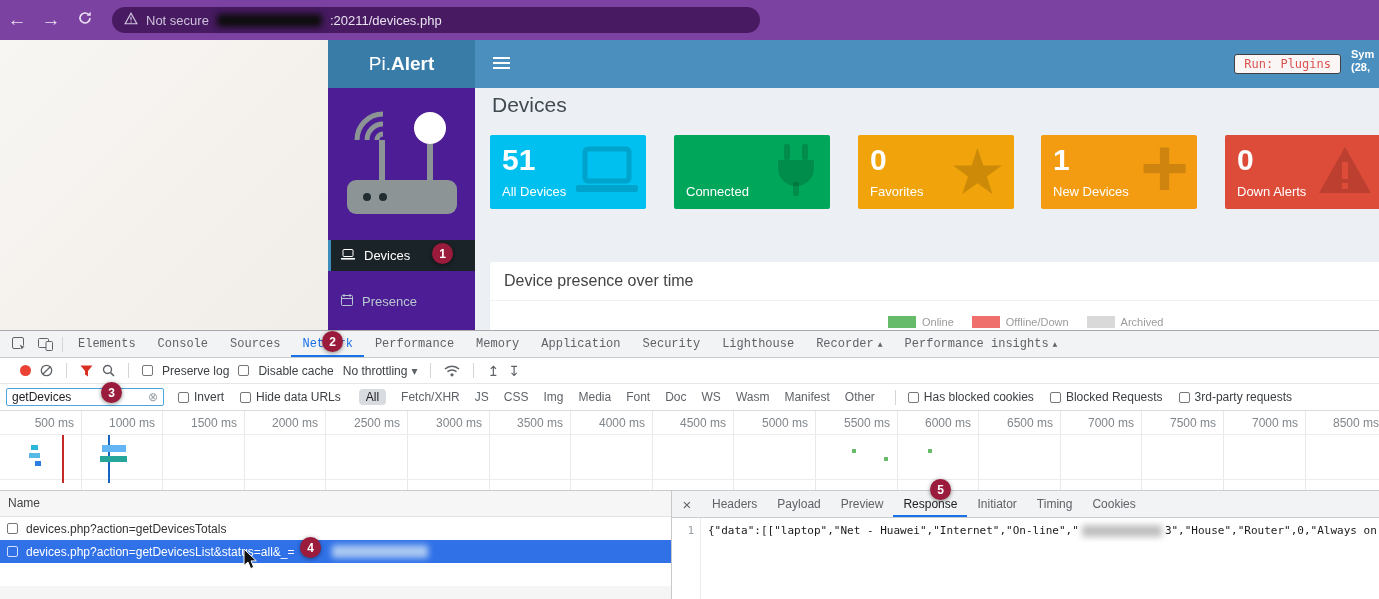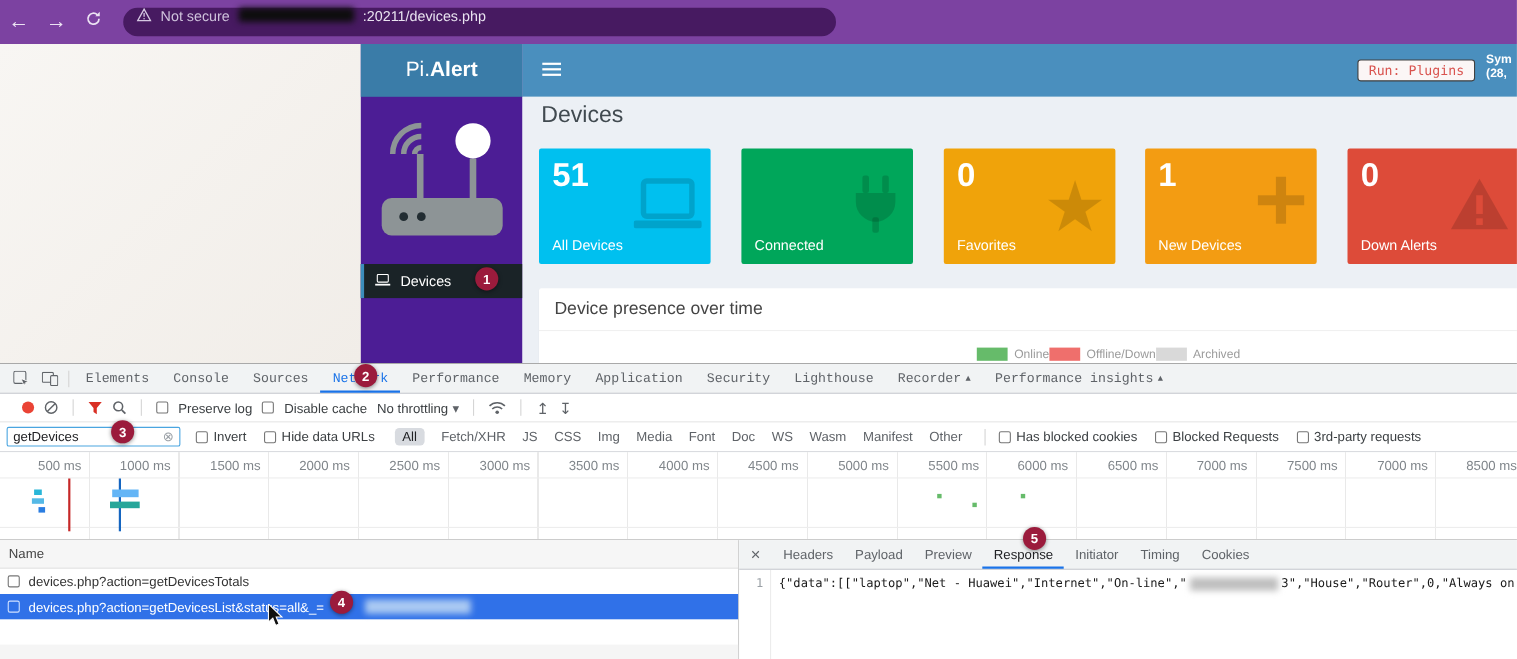--- a/index.html
+++ b/index.html
@@ -2,21 +2,21 @@
 <html><head>
 <meta charset="utf-8">
 <style>
   * { margin:0; padding:0; box-sizing:border-box; }
   body { font-family:"Liberation Sans", sans-serif; background:#fff; }
   .screen { position:relative; width:1379px; height:599px; overflow:hidden; background:#fff; }
 
   
   .browser-bar { position:absolute; left:0; top:0; width:1379px; height:40px; background:#7c42a1; display:flex; align-items:center; }
   .nav-btn { color:#ece3f3; font-size:19px; width:34px; text-align:center; cursor:pointer; line-height:40px; }
-  .address-bar { position:absolute; left:112px; top:7px; width:648px; height:26px; border-radius:13px; background:#471a61; display:flex; padding:0 12px; gap:8px; }
+  .address-bar { position:absolute; left:112px; top:7px; width:648px; height:26px; border-radius:13px; background:#471a61; display:flex; align-items:center; padding:0 12px; gap:8px; }
   .sec-label { color:#cfc2dc; font-size:13px; white-space:nowrap; }
   .url-blur { width:105px; height:13px; background:#0d0d0d; filter:blur(3px); border-radius:2px; }
   .url-text { color:#e9e3f0; font-size:13px; white-space:nowrap; }
 
   
   .page-left { position:absolute; left:0; top:40px; width:328px; height:290px; background:linear-gradient(135deg,#f8f6f3,#f1ede8); }
 
   .sidebar { position:absolute; left:328px; top:40px; width:147px; height:290px; background:#4c1d95; }
   .brand { height:48px; background:#3a7ca8; color:#fff; font-size:19px; display:flex; align-items:center; justify-content:center; }
   .logo-art { height:148px; display:flex; align-items:center; justify-content:center; }
@@ -25,34 +25,34 @@
   .side-item.second { margin-top:15px; }
 
   .app-header { position:absolute; left:475px; top:40px; width:904px; height:48px; background:#4a8fbe; }
   .hamburger { position:absolute; left:18px; top:17px; width:17px; cursor:pointer; }
   .hamburger i { display:block; height:2px; background:#fff; margin-bottom:3px; }
   .run-plugins { position:absolute; right:38px; top:14px; background:#fbf6f6; color:#d9534f; border:1px solid #404040; border-radius:3px; font-family:"DejaVu Sans Mono", monospace; font-size:12px; padding:2px 9px; cursor:pointer; }
   .corner { position:absolute; left:876px; top:8px; width:60px; color:#fff; font-size:11px; line-height:13px; font-weight:bold; }
 
   .main { position:absolute; left:475px; top:88px; width:904px; height:242px; background:#ecf0f5; overflow:hidden; }
   .page-title { position:absolute; left:17px; top:5px; font-size:21px; color:#414a50; }
-  .card { position:absolute; top:47px; width:156px; height:105px; border-radius:2px; color:#fff; overflow:hidden; cursor:pointer; }
+  .card { position:absolute; top:47px; width:156px; height:74px; border-radius:2px; color:#fff; overflow:hidden; cursor:pointer; }
   .c0 { left:15px;  background:#00c0ef; }
   .c1 { left:199px; background:#00a65a; }
   .c2 { left:383px; background:#f0a30a; }
   .c3 { left:566px; background:#f39c12; }
   .c4 { left:750px; background:#dd4b39; }
   .card-val { font-size:30px; font-weight:bold; padding:8px 0 0 12px; }
   .card-label { position:absolute; left:12px; bottom:10px; font-size:13px; }
   .ci { position:absolute; right:8px; top:50%; transform:translateY(-50%); }
   .ci-text { color:rgba(0,0,0,0.15); line-height:1; }
 
   .panel { position:absolute; left:15px; top:174px; width:1020px; height:90px; background:#fff; border-radius:2px; box-shadow:0 1px 1px rgba(0,0,0,.1); }
   .panel-title { padding:10px 14px; font-size:16px; color:#444; border-bottom:1px solid #f0f0f0; }
-  .legend { position:absolute; left:398px; top:54px; display:flex; align-items:center; }
+  .legend { position:absolute; left:398px; top:54px; display:flex; gap:18px; align-items:center; }
   .lg-item { display:flex; align-items:center; gap:6px; }
   .lg-swatch { width:28px; height:12px; display:inline-block; }
   .sw-online { background:#66bb6a; } .sw-offline { background:#ef6f6c; } .sw-archived { background:#d9d9d9; }
   .lg-label { color:#9b9b9b; font-size:11px; }
 
   
   .devtools { position:absolute; left:0; top:330px; width:1379px; height:269px; background:#fff; border-top:1px solid #a9a9a9; font-size:12px; color:#3c4043; }
   .dt-tabbar { height:27px; background:#f1f3f4; border-bottom:1px solid #cacdd1; display:flex; align-items:center; padding-left:6px; }
   .tbtn { width:26px; display:flex; justify-content:center; cursor:pointer; }
   .sep { width:1px; height:15px; background:#d5d5d5; margin:0 4px; flex:none; }
@@ -157,20 +157,31 @@
       </svg>
     </div>
     <div class="side-item active">
       <span>
         <svg width="14" height="11" viewBox="0 0 14 11">
             <rect x="2" y="0.5" width="10" height="7" rx="1" fill="none" stroke="#fff"></rect>
             <rect x="0" y="9" width="14" height="1.6" fill="#fff"></rect>
           </svg>
       </span>
       <span>Devices</span>
+    </div>
+    <div class="side-item second">
+      <span>
+        <svg width="12" height="12" viewBox="0 0 12 12">
+            <rect x="0.5" y="1.5" width="11" height="10" rx="1" fill="none" stroke="#b8c7ce"></rect>
+            <line x1="3" y1="0" x2="3" y2="3" stroke="#b8c7ce"></line>
+            <line x1="9" y1="0" x2="9" y2="3" stroke="#b8c7ce"></line>
+            <line x1="0.5" y1="4.5" x2="11.5" y2="4.5" stroke="#b8c7ce"></line>
+          </svg>
+      </span>
+      <span>Presence</span>
     </div>
   </div>
 
   <div class="app-header">
     <div class="hamburger">
         <i></i>
         <i></i>
         <i></i>
       </div>
     <button class="run-plugins">Run: Plugins</button>

